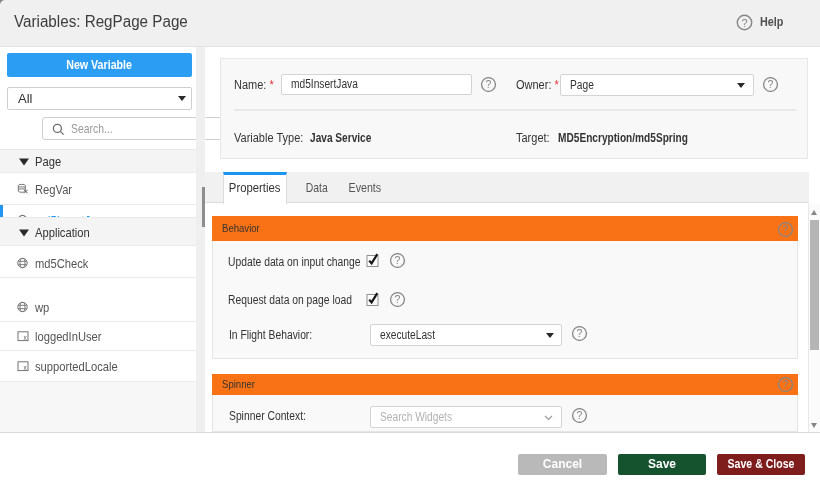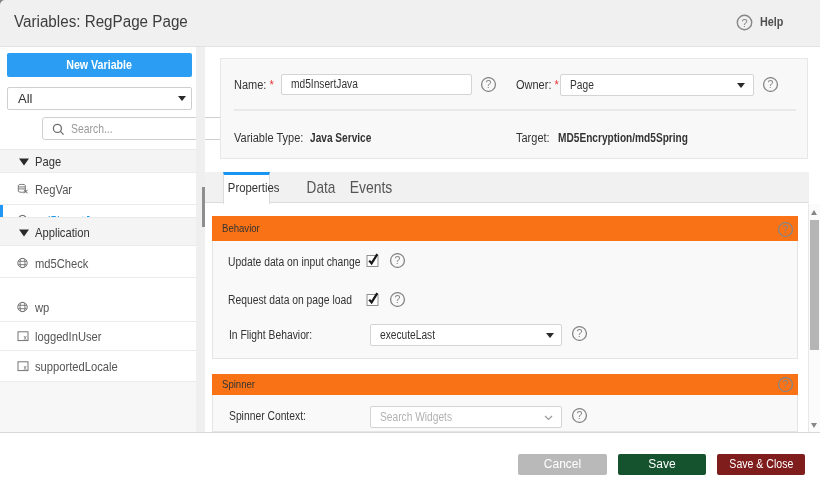--- a/index.html
+++ b/index.html
@@ -38,32 +38,32 @@
   #card { left:220px; top:58px; width:588px; height:101px; background:#f8f8f8; border:1px solid #e7e7e7; }
   .flabel { font-size:12.5px; color:#333; transform:scaleX(.88); transform-origin:0 50%; white-space:nowrap; }
   .red { color:#e53232; }
   .input { background:#fff; border:1px solid #d4d4d4; border-radius:2px; font-size:12px; color:#333; }
   .input .tx { transform:scaleX(.85); }
   #card-div { left:234px; top:109px; width:562px; height:2px; background:#e9e9e9; }
   .fval { font-size:12.5px; color:#333; font-weight:bold; transform:scaleX(.81); transform-origin:0 50%; white-space:nowrap; }
 
   
   #tabstrip { left:205px; top:172px; width:604px; height:31px; border-bottom:1px solid #dcdcdc; background:#f1f1f1; }
-  #tab-active { left:223px; top:172px; width:47px; height:32px; background:#fff; border:1px solid #dcdcdc; border-bottom:none; border-top:3px solid #1a96f0; font-size:13px; color:#333; text-align:center; line-height:26px; }
-  .tab { top:172px; height:48px; font-size:17px; color:#555; line-height:31px; }
+  #tab-active { left:223px; top:172px; width:64px; height:32px; background:#fff; border:1px solid #dcdcdc; border-bottom:none; border-top:3px solid #1a96f0; font-size:13px; color:#333; text-align:center; line-height:26px; }
+  .tab { top:172px; height:48px; font-size:13px; color:#555; line-height:31px; }
 
   
   .sechead { left:212px; width:586px; background:#f97316; font-size:11px; color:#333; }
   .sechead .tx { transform:scaleX(.87); }
   .secbody { left:212px; width:586px; background:#f9f9f9; border:1px solid #e5e5e5; border-top:none; }
   .plabel { font-size:12px; color:#333; white-space:nowrap; transform:scaleX(.86); transform-origin:0 50%; }
 
   
   #footer { left:0; top:432px; width:820px; height:55px; background:#fff; border-top:1px solid #d8d8d8; }
-  .btn { top:454px; height:21px; border-radius:2px; color:#fff; font-size:12px; font-weight:normal; text-align:center; line-height:21px; }
+  .btn { top:454px; height:21px; border-radius:2px; color:#fff; font-size:12px; font-weight:bold; text-align:center; line-height:21px; }
 </style>
 </head>
 <body>
 
   <div class="abs" id="header"></div>
   <div class="abs" id="title"><span class="tx" style="transform:scaleX(.95);">Variables: RegPage Page</span></div>
   <svg class="abs" style="left:0px;top:0px;" width="5" height="5" viewBox="0 0 5 5">
     <path d="M0,5 L0,0 L5,0 A5,5 0 0 0 0,5 Z" fill="#6e6e6e" opacity="0.85"></path>
   </svg>
   <svg class="abs" style="left:736px;top:14px;" width="17" height="17" viewBox="0 0 17 17">

